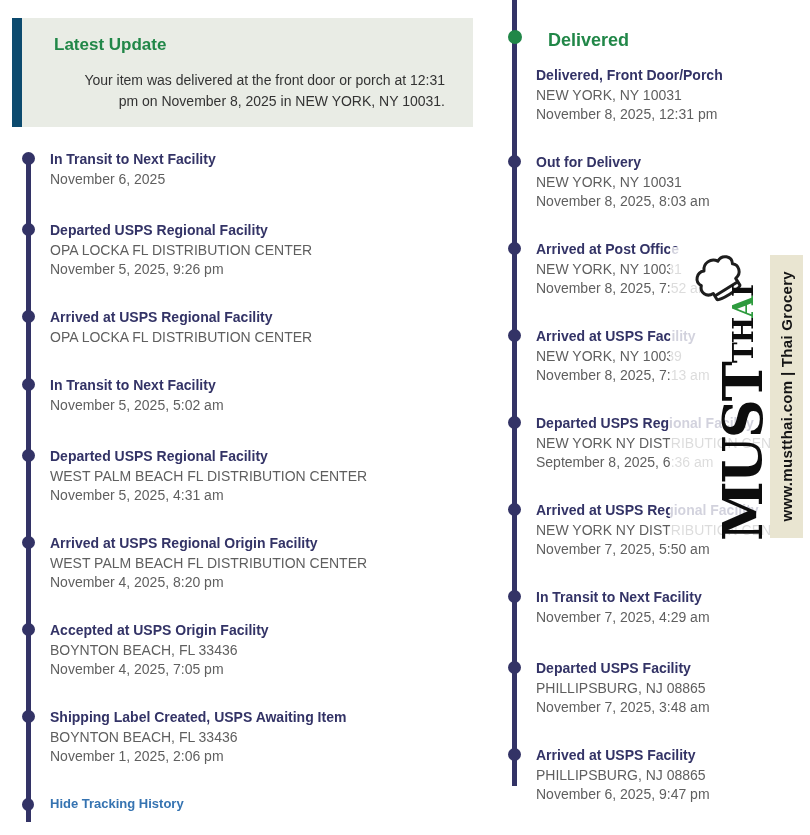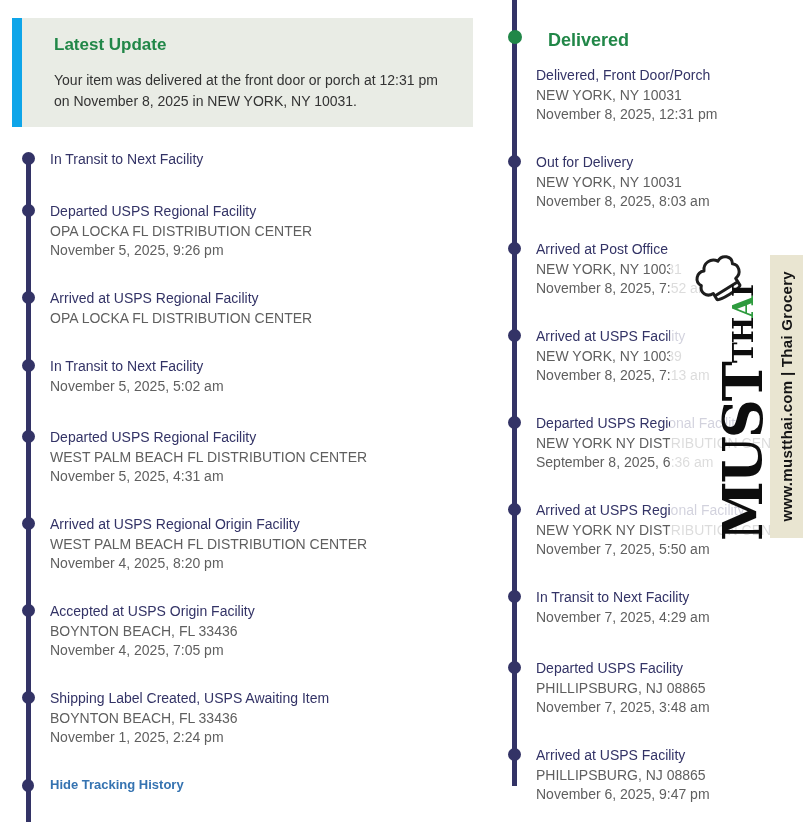--- a/index.html
+++ b/index.html
@@ -10,32 +10,32 @@
     font-family: "Liberation Sans", sans-serif;
     position: relative;
     overflow: hidden;
   }
 
   
   .banner {
     position: absolute; left: 12px; top: 18px;
     width: 461px; height: 109px;
     background: #e9ece5;
-    border-left: 10px solid #0ea5e9;
+    border-left: 10px solid #0c4a6e;
     padding: 17px 20px 0 32px;
   }
   .banner-title {
     margin: 0 0 15px 0;
     font-size: 17px; line-height: 20px;
     font-weight: 700; color: #218748;
   }
   .banner-text {
-    margin: 0;
+    margin: 8px;
     font-size: 14px; line-height: 21px;
-    color: #333333; max-width: 420px;
+    color: #333333; max-width: 420px; text-align: right;
   }
 
   
   .timeline { position: absolute; padding-left: 28px; }
   .timeline::before {
     content: ""; position: absolute;
     left: 4px; width: 5px; background: #333366;
   }
   .timeline-left  { left: 22px;  top: 148px; width: 445px; }
   .timeline-left::before  { top: 8px;   height: 666px; }
@@ -48,21 +48,21 @@
 
   .dot {
     position: absolute; left: -28px; top: 4px;
     width: 13px; height: 13px; border-radius: 50%;
     background: #333366;
   }
   .dot-green { width: 14px; height: 14px; top: 2px; background: #218748; }
 
   .tl-title {
     margin: 0; font-size: 14px; line-height: 22px;
-    font-weight: 400; color: #333366;
+    font-weight: 700; color: #333366;
   }
   .delivered-title {
     margin: 12px; font-size: 18px; line-height: 24px;
     font-weight: 700; color: #218748;
   }
   .tl-loc, .tl-date {
     font-size: 14px; line-height: 19px; color: #5f5f5f;
   }
   .tl-loc:empty { display: none; }
 
@@ -108,20 +108,21 @@
   <h2 class="banner-title">Latest Update</h2>
   <p class="banner-text">Your item was delivered at the front door or porch at 12:31 pm on November 8, 2025 in NEW YORK, NY 10031.</p>
 </div>
 
 <div class="timeline timeline-left">
 
   <div class="tl-item no-loc">
     <span class="dot"></span>
     <h3 class="tl-title">In Transit to Next Facility</h3>
 
+    <div class="tl-date">November 6, 2025</div>
   </div>
 
   <div class="tl-item">
     <span class="dot"></span>
     <h3 class="tl-title">Departed USPS Regional Facility</h3>
     <div class="tl-loc">OPA LOCKA FL DISTRIBUTION CENTER</div>
     <div class="tl-date">November 5, 2025, 9:26 pm</div>
   </div>
 
   <div class="tl-item">
@@ -155,21 +156,21 @@
     <span class="dot"></span>
     <h3 class="tl-title">Accepted at USPS Origin Facility</h3>
     <div class="tl-loc">BOYNTON BEACH, FL 33436</div>
     <div class="tl-date">November 4, 2025, 7:05 pm</div>
   </div>
 
   <div class="tl-item">
     <span class="dot"></span>
     <h3 class="tl-title">Shipping Label Created, USPS Awaiting Item</h3>
     <div class="tl-loc">BOYNTON BEACH, FL 33436</div>
-    <div class="tl-date">November 1, 2025, 2:24 pm</div>
+    <div class="tl-date">November 1, 2025, 2:06 pm</div>
   </div>
 
   <div class="tl-item hide-item">
     <span class="dot"></span>
     <a href="#" class="hide-link">Hide Tracking History</a>
   </div>
 
 </div>
 
 <div class="timeline timeline-right">

